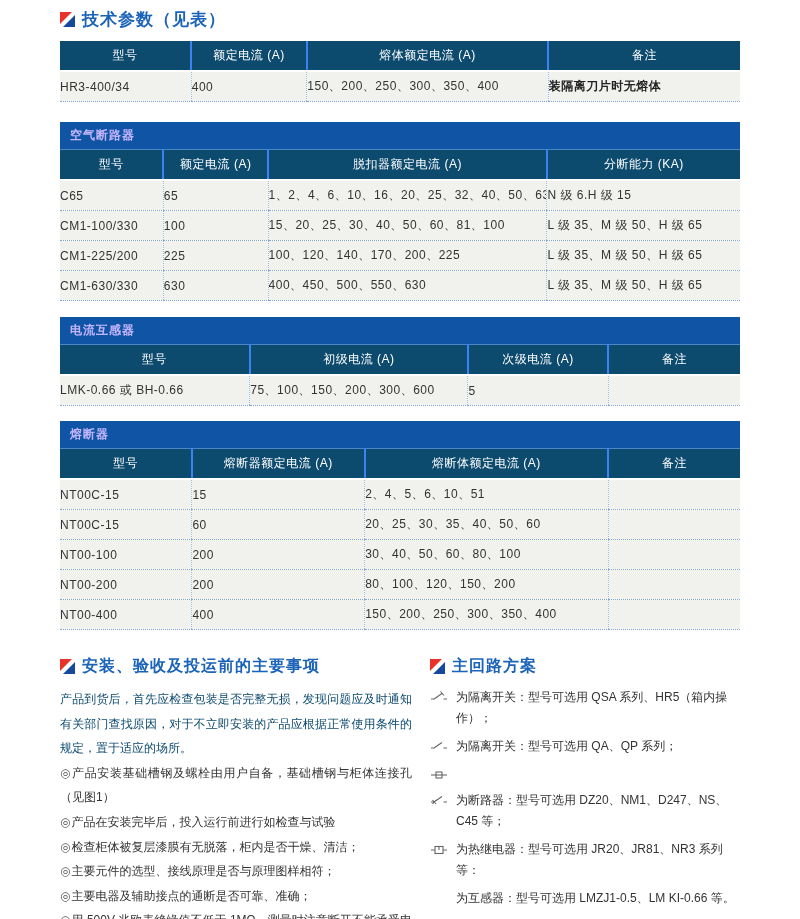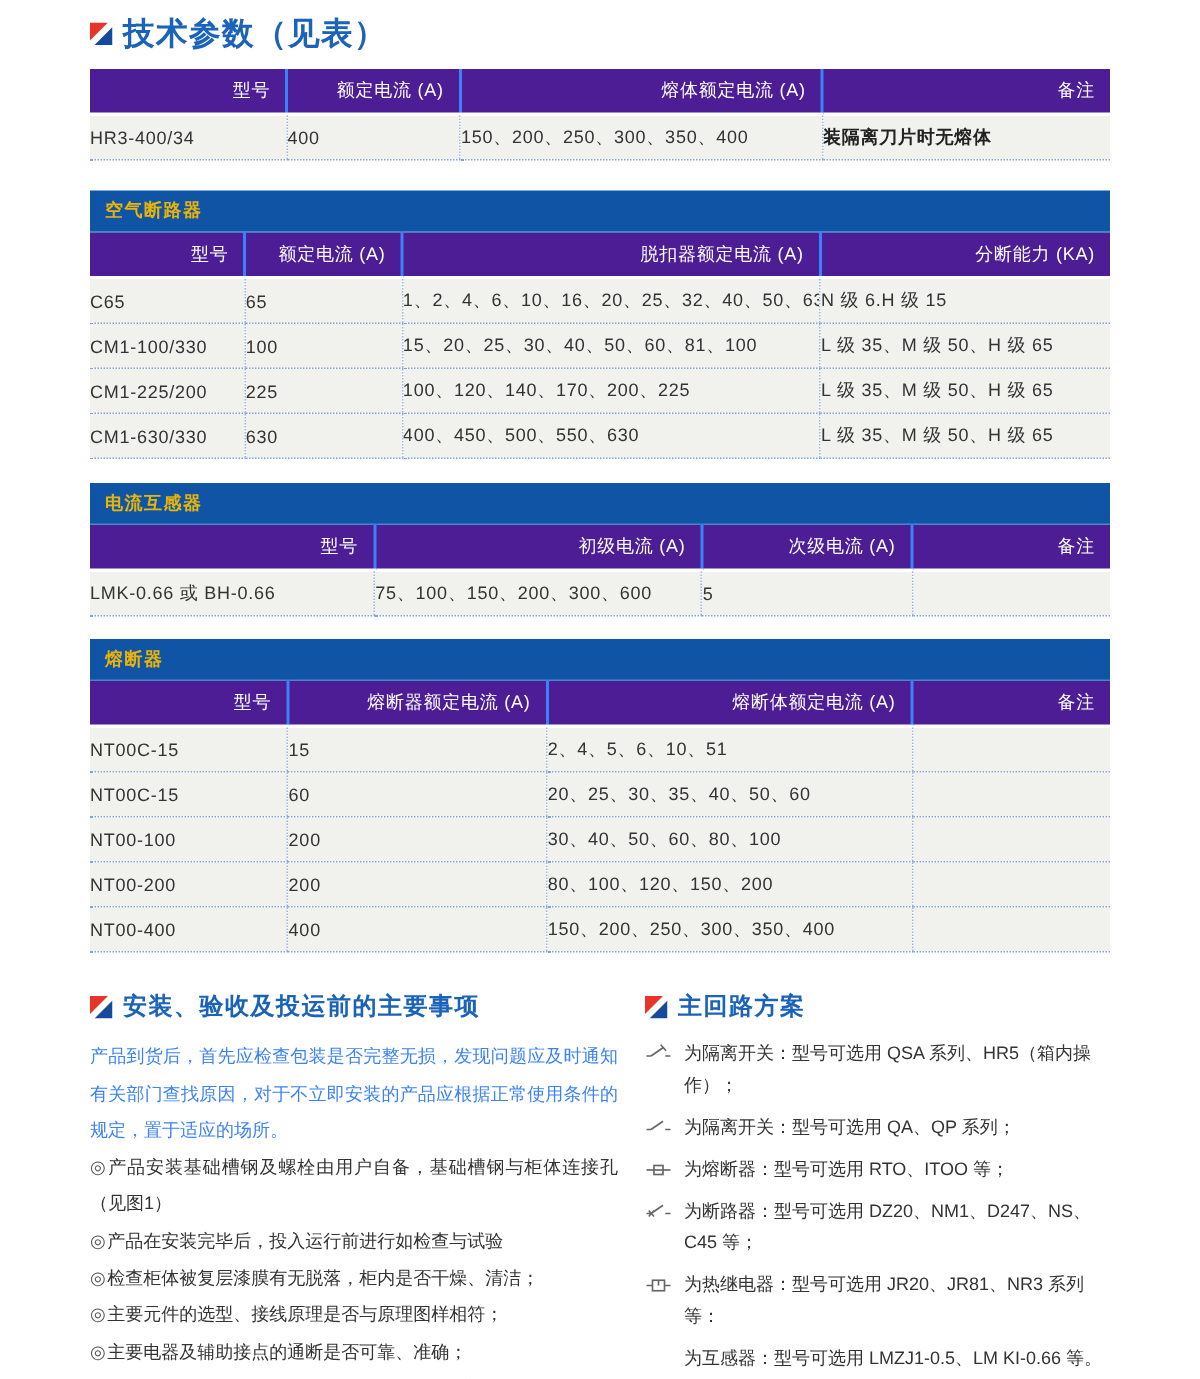--- a/index.html
+++ b/index.html
@@ -7,50 +7,50 @@
   body {
     width:800px; height:919px; margin:0 auto;
     font-family:"Liberation Sans","DejaVu Sans",sans-serif;
     color:#333;
   }
   .page { width:800px; padding:8px 60px 10px 60px; }
 
   
   .sec-head { display:flex; align-items:center; margin-bottom:10px; }
   .flag { width:15px; height:15px; margin-right:7px; flex:0 0 auto; }
-  .sec-title { font-size:21px; font-weight:bold; color:#1a63b8; letter-spacing:1px; }
+  .sec-title { font-size:17px; font-weight:bold; color:#1a63b8; letter-spacing:1px; }
 
   
   table.tbl { width:100%; border-collapse:collapse; table-layout:fixed; }
   .tbl-gap { height:20px; }
   th.bar {
-    background:#0f54a5; color:#eab308; font-weight:bold; text-align:left;
+    background:#0f54a5; color:#c4b5fd; font-weight:bold; text-align:left;
     font-size:12px; padding:5px 10px; border-bottom:1px solid #4a86c8;
     letter-spacing:1px;
   }
   th.hd {
-    background:#4c1d95; color:#fff; font-weight:normal; text-align:right;
+    background:#0c4a6e; color:#fff; font-weight:normal; text-align:center;
     font-size:12px; padding:6px 10px; border-bottom:2px solid #ffffff;
     letter-spacing:0.5px;
   }
   th.hd + th.hd { border-left:2px solid #3b82f6; }
   td {
     background:#f1f1ee; font-size:12px; color:#333; padding:6px 0;
     border-bottom:1px dotted #7da4d4; letter-spacing:0.5px;
     overflow:hidden; white-space:nowrap;
   }
   td + td { border-left:1px dotted #9ab6dc; }
   td.bold { font-weight:bold; color:#222; }
 
   
   .bottom { display:flex; margin-top:26px; }
   .col-left  { width:352px; flex:0 0 auto; }
   .col-right { flex:1 1 auto; padding-left:18px; }
   .col-left .sec-title, .col-right .sec-title { font-size:16px;text-align:right; }
-  .para { font-size:12px; line-height:2.05; text-align:justify; color:#3b82f6; }
+  .para { font-size:12px; line-height:2.05; text-align:justify; color:#0c4a6e; }
   .bullet-line { font-size:12px; line-height:2.05; color:#333; text-align:justify; }
   .bullet-line .dot { color:#555; margin-right:1px; }
 
   .cir-item { display:flex; align-items:flex-start; margin-bottom:7px; }
   .cir-sym { width:26px; flex:0 0 auto; padding-top:3px; color:#666; }
   .cir-sym svg { display:block; }
   .cir-text { font-size:12px; line-height:1.75; color:#333; }
 </style>
 </head>
 <body>
@@ -267,21 +267,20 @@
         </span>
         <span class="cir-text">为隔离开关：型号可选用 QA、QP 系列；</span>
       </div>
       <div class="cir-item">
         <span class="cir-sym">
           <svg width="18" height="16" viewBox="0 0 16 16">
               <path d="M0 8 H16" stroke="#666" stroke-width="1.1" fill="none"></path>
               <rect x="5" y="5" width="6" height="6" fill="none" stroke="#666" stroke-width="1.1"></rect>
             </svg>
         </span>
-        <span class="cir-text">为熔断器：型号可选用 RTO、ITOO 等；</span>
       </div>
       <div class="cir-item">
         <span class="cir-sym">
           <svg width="18" height="16" viewBox="0 0 16 16">
               <path d="M0 9 H3 M3 9 L11 3.5 M12.5 9 H16 M1.5 7 L5 11 M5 7 L1.5 11" stroke="#666" stroke-width="1.1" fill="none"></path>
             </svg>
         </span>
         <span class="cir-text">为断路器：型号可选用 DZ20、NM1、D247、NS、C45 等；</span>
       </div>
       <div class="cir-item">

